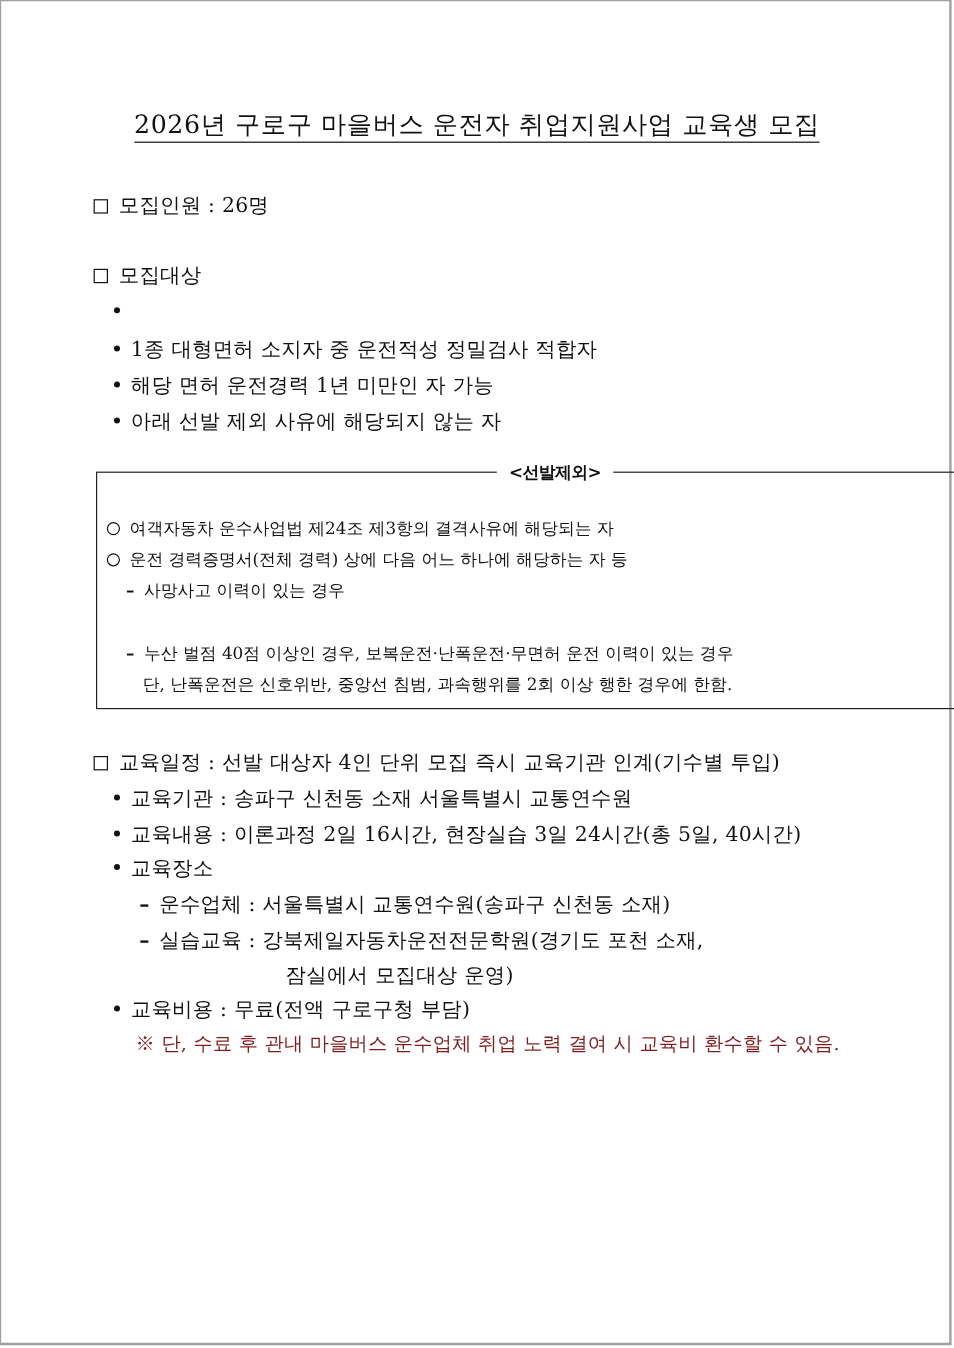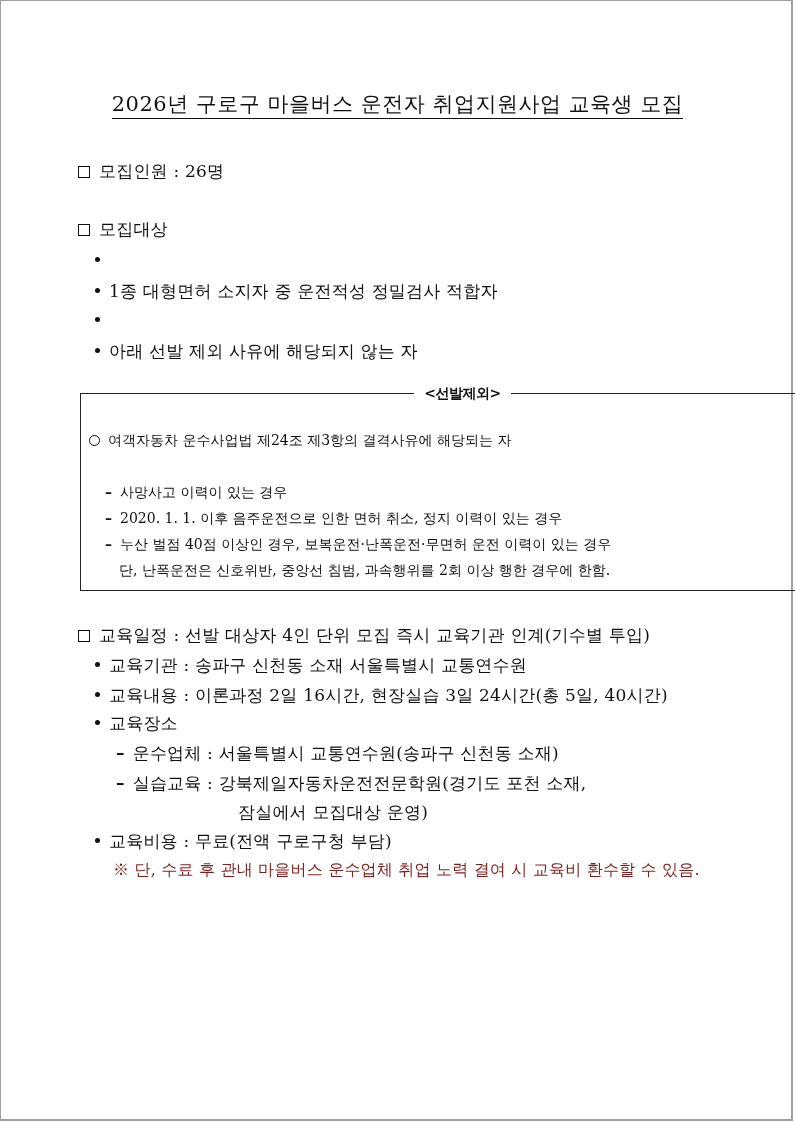--- a/index.html
+++ b/index.html
@@ -41,28 +41,28 @@
 
 <div class="page-border"></div>
 
 <div class="title"><span>2026년 구로구 마을버스 운전자 취업지원사업 교육생 모집</span></div>
 
 <div class="line" style="left:78px; top:160px;"><span class="sq"></span><span>모집인원 : 26명</span></div>
 
 <div class="line" style="left:78px; top:218px;"><span class="sq"></span><span>모집대상</span></div>
 <div class="line" style="left:95px; top:250px;"><span class="dot"></span></div>
 <div class="line" style="left:95px; top:280px;"><span class="dot"></span><span>1종 대형면허 소지자 중 운전적성 정밀검사 적합자</span></div>
-<div class="line" style="left:95px; top:310px;"><span class="dot"></span></div>
+<div class="line" style="left:95px; top:310px;"><span class="dot"></span><span>해당 면허 운전경력 1년 미만인 자 가능</span></div>
 <div class="line" style="left:95px; top:340px;"><span class="dot"></span><span>아래 선발 제외 사유에 해당되지 않는 자</span></div>
 
 <div class="box">
   <div class="box-title"><span>&lt;선발제외&gt;</span></div>
   <div class="bline" style="left:8px; top:38px;"><span class="circle"></span><span>여객자동차 운수사업법 제24조 제3항의 결격사유에 해당되는 자</span></div>
+  <div class="bline" style="left:8px; top:64px;"><span class="circle"></span><span>운전 경력증명서(전체 경력) 상에 다음 어느 하나에 해당하는 자 등</span></div>
   <div class="bline" style="left:24px; top:90px;"><span class="dash">–</span><span>사망사고 이력이 있는 경우</span></div>
-  <div class="bline" style="left:24px; top:116px;"><span class="dash">–</span><span>2020. 1. 1. 이후 음주운전으로 인한 면허 취소, 정지 이력이 있는 경우</span></div>
   <div class="bline" style="left:24px; top:142px;"><span class="dash">–</span><span>누산 벌점 40점 이상인 경우, 보복운전·난폭운전·무면허 운전 이력이 있는 경우</span></div>
   <div class="bline" style="left:38px; top:168px;">단, 난폭운전은 신호위반, 중앙선 침범, 과속행위를 2회 이상 행한 경우에 한함.</div>
 </div>
 
 <div class="line" style="left:78px; top:624px;"><span class="sq"></span><span>교육일정 : 선발 대상자 4인 단위 모집 즉시 교육기관 인계(기수별 투입)</span></div>
 <div class="line" style="left:95px; top:654px;"><span class="dot"></span><span>교육기관 : 송파구 신천동 소재 서울특별시 교통연수원</span></div>
 <div class="line" style="left:95px; top:684px;"><span class="dot"></span><span>교육내용 : 이론과정 2일 16시간, 현장실습 3일 24시간(총 5일, 40시간)</span></div>
 <div class="line" style="left:95px; top:712px;"><span class="dot"></span><span>교육장소</span></div>
 <div class="line" style="left:116px; top:742px;"><span class="dash">–</span><span>운수업체 : 서울특별시 교통연수원(송파구 신천동 소재)</span></div>
 <div class="line" style="left:116px; top:772px;"><span class="dash">–</span><span>실습교육 : 강북제일자동차운전전문학원(경기도 포천 소재,</span></div>

